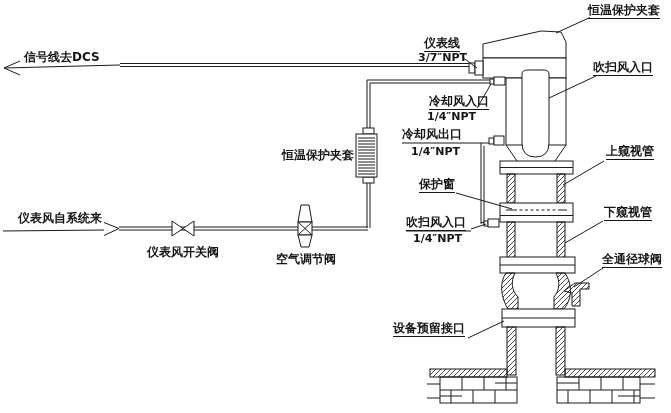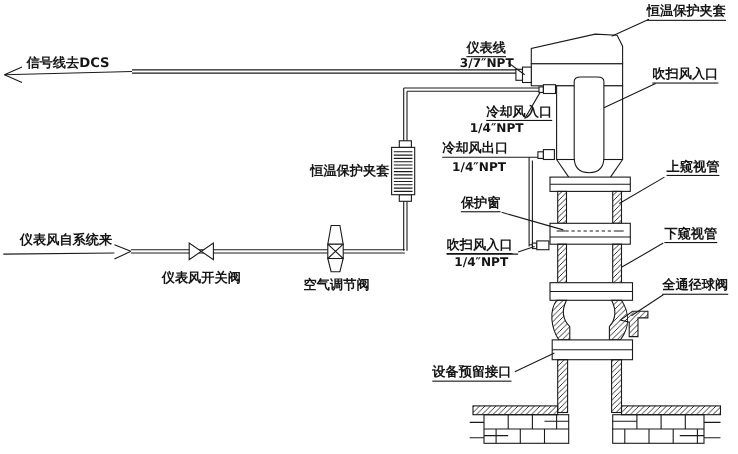--- a/index.html
+++ b/index.html
@@ -142,30 +142,30 @@
       <line x1="456" y1="193" x2="512" y2="209"></line>
       <line x1="477" y1="108" x2="491" y2="84"></line>
       <line x1="462" y1="57" x2="477" y2="68"></line>
       <line x1="471" y1="229" x2="486" y2="224"></line>
     </g>
   </svg>
 
   <div class="lbl" style="left:24px;top:51px">信号线去DCS</div>
   <div class="lbl ul" style="left:424px;top:37px">仪表线</div>
   <div class="lbl sz" style="left:418px;top:51px">3/7″NPT</div>
-  <div class="lbl ul" style="left:442px;top:95px">冷却风入口</div>
+  <div class="lbl ul" style="left:429px;top:95px">冷却风入口</div>
   <div class="lbl sz" style="left:427px;top:110px">1/4″NPT</div>
   <div class="lbl" style="left:402px;top:128px">冷却风出口</div>
   <div class="lbl sz" style="left:411px;top:145px">1/4″NPT</div>
   <div class="lbl ul" style="left:419px;top:178px">保护窗</div>
   <div class="lbl ul" style="left:406px;top:216px">吹扫风入口</div>
   <div class="lbl sz" style="left:413px;top:232px">1/4″NPT</div>
   <div class="lbl" style="left:18px;top:212px">仪表风自系统来</div>
   <div class="lbl" style="left:147px;top:246px">仪表风开关阀</div>
   <div class="lbl" style="left:276px;top:253px">空气调节阀</div>
   <div class="lbl" style="left:282px;top:149px">恒温保护夹套</div>
   <div class="lbl ul" style="left:588px;top:4px">恒温保护夹套</div>
   <div class="lbl ul" style="left:593px;top:61px">吹扫风入口</div>
   <div class="lbl ul" style="left:606px;top:145px">上窥视管</div>
   <div class="lbl ul" style="left:604px;top:206px">下窥视管</div>
   <div class="lbl ul" style="left:602px;top:253px">全通径球阀</div>
-  <div class="lbl ul" style="left:393px;top:332px">设备预留接口</div>
+  <div class="lbl ul" style="left:393px;top:322px">设备预留接口</div>
 </div>
 
 </body></html>

